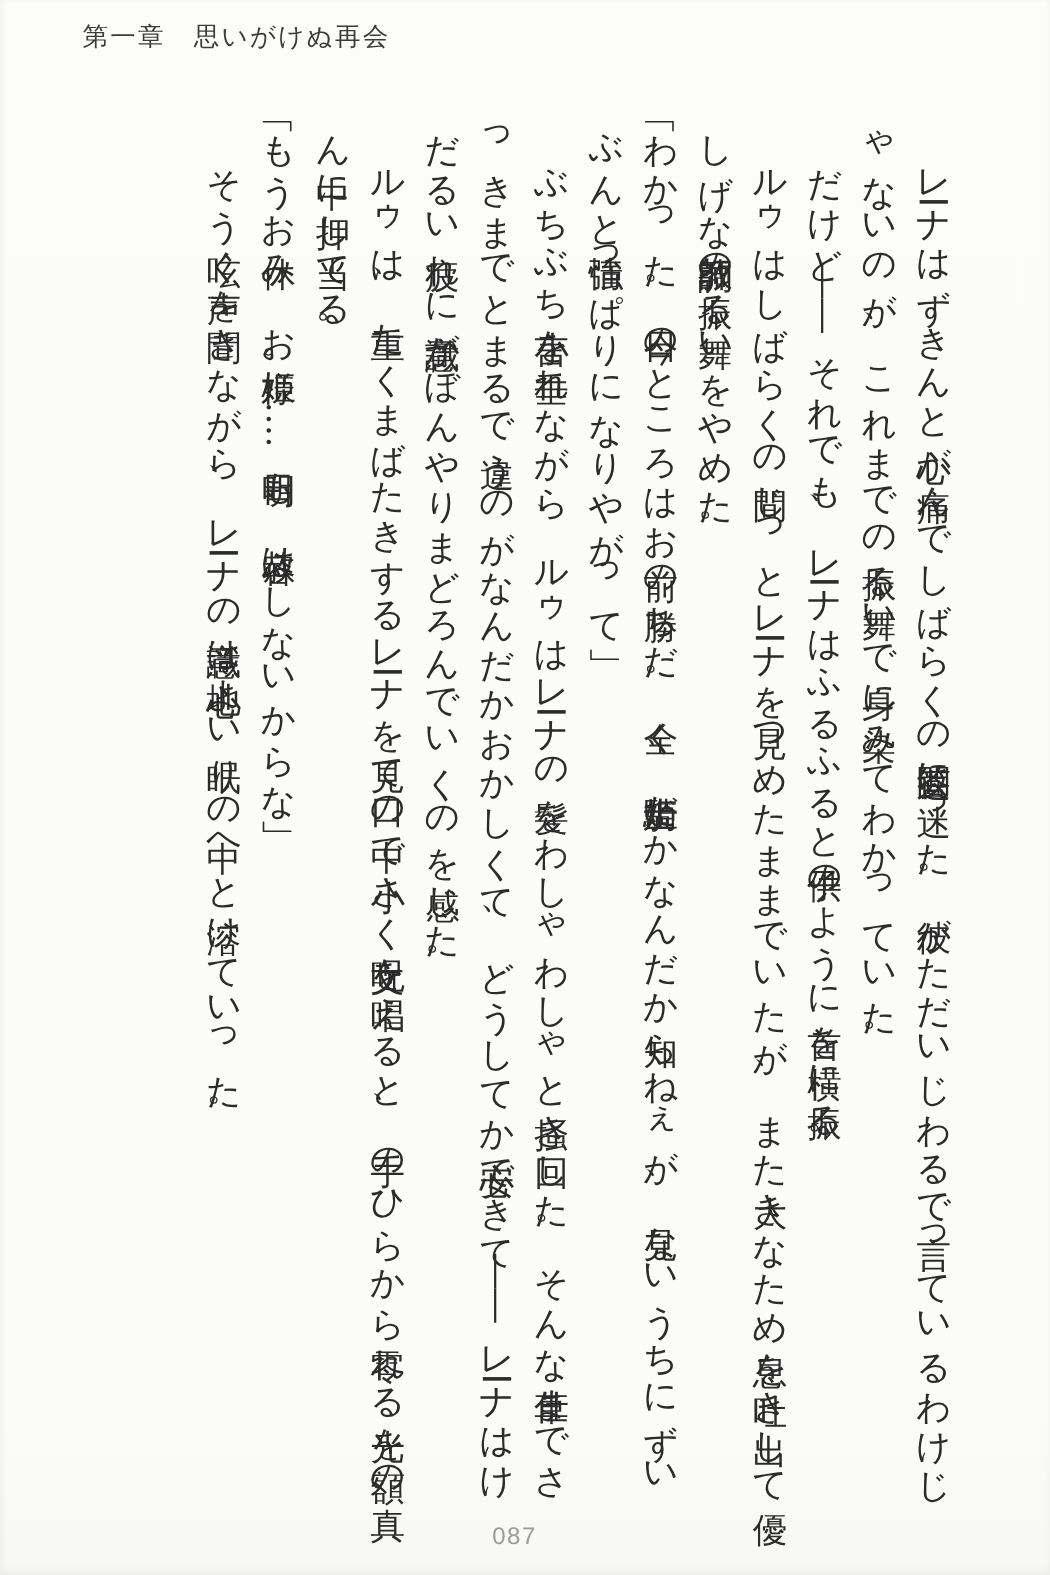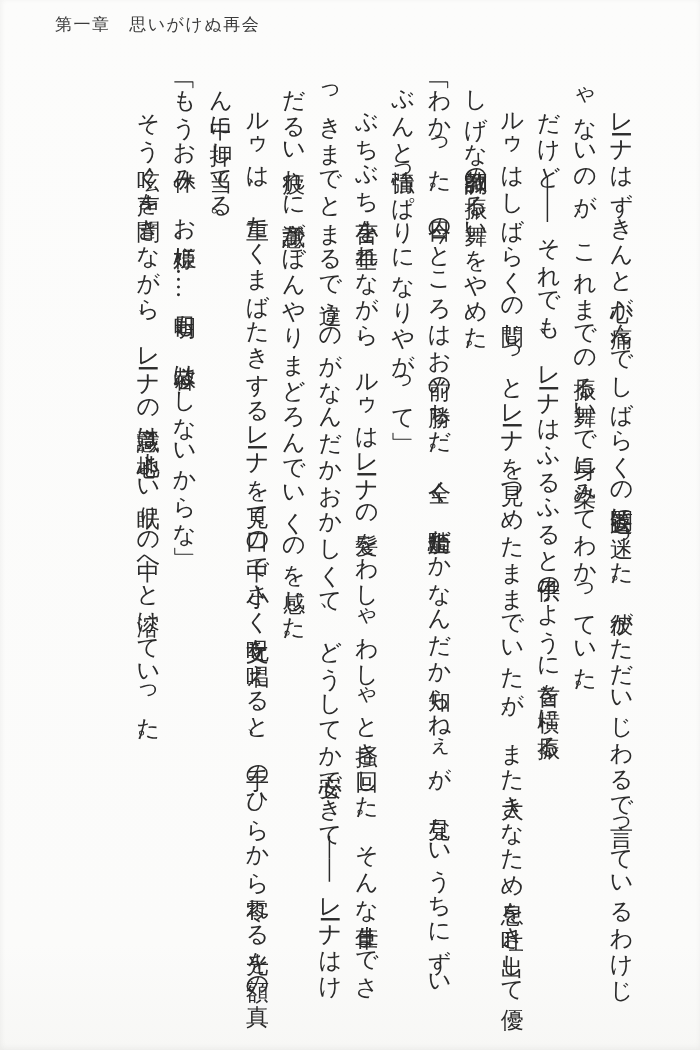--- a/index.html
+++ b/index.html
@@ -79,14 +79,15 @@
       <p class="para indent">レーナはずきんと心が痛んでしばらくの間返答に迷った。彼がただいじわるで言っているわけじゃないのが、これまでの振る舞いで身に染みてわかっていた。</p>
       <p class="para indent">だけど――それでも、レーナはふるふると子供のように首を横に振る。</p>
       <p class="para indent">ルゥはしばらくの間じっとレーナを見つめたままでいたが、また大きなため息を吐き出して優しげな調教師の振る舞いをやめた。</p>
       <p class="para">「わかった。今日のところはお前の勝ちだ。全く、姫騎士だかなんだか知らねぇが、見ないうちにずいぶんと強情っぱりになりやがって」</p>
       <p class="para indent">ぶちぶち小言を垂れながら、ルゥはレーナの髪をわしゃわしゃと掻き回した。そんな仕草までさっきまでとまるで違うのがなんだかおかしくて、どうしてか安心できて――レーナはけだるい疲れに意識がぼんやりまどろんでいくのを感じた。</p>
       <p class="para indent">ルゥは、重たくまばたきするレーナを見て口の中で小さく呪文を唱えると、手のひらから零れる光を額の真ん中に押し当てる。</p>
       <p class="para">「もうお休み、お姫様。……明日も、容赦はしないからな」</p>
       <p class="para indent">そう呟く声を聞きながら、レーナの意識は心地よい眠りの中へと溶けていった。</p>
     </div>
 
+  <div class="page-number">087</div>
 
 </div>
 
 </body></html>

